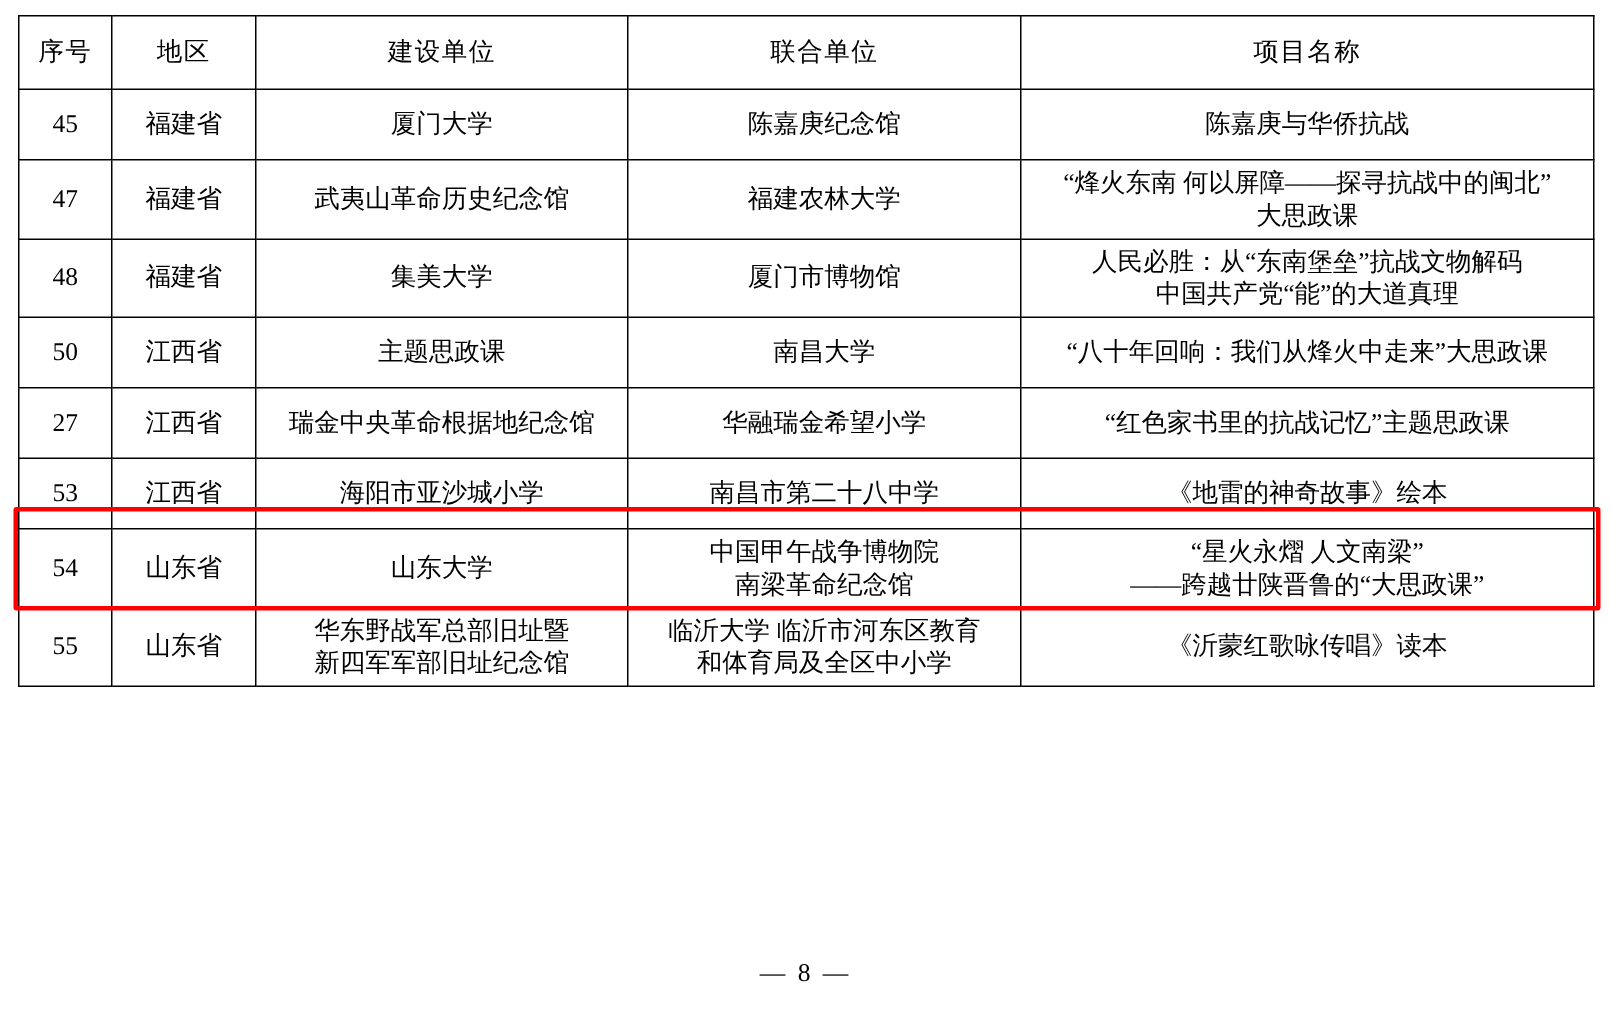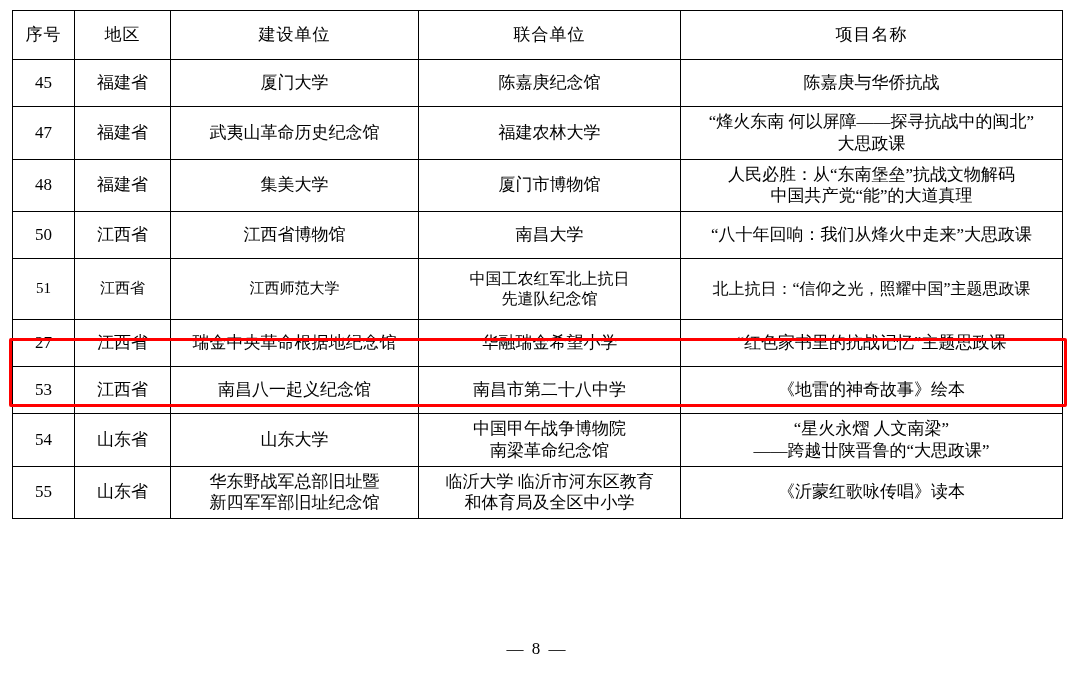--- a/index.html
+++ b/index.html
@@ -127,43 +127,35 @@
           <td class="cell-seq">48</td>
           <td class="cell-region">福建省</td>
           <td class="cell-build">集美大学</td>
           <td class="cell-joint">厦门市博物馆</td>
           <td class="cell-proj">人民必胜：从“东南堡垒”抗战文物解码
 中国共产党“能”的大道真理</td>
         </tr>
         <tr>
           <td class="cell-seq">50</td>
           <td class="cell-region">江西省</td>
-          <td class="cell-build">江西省博物馆</td>
+          <td class="cell-build">主题思政课</td>
           <td class="cell-joint">南昌大学</td>
           <td class="cell-proj">“八十年回响：我们从烽火中走来”大思政课</td>
-        </tr>
-        <tr class="highlight">
-          <td class="cell-seq">51</td>
-          <td class="cell-region">江西省</td>
-          <td class="cell-build">江西师范大学</td>
-          <td class="cell-joint">中国工农红军北上抗日
-先遣队纪念馆</td>
-          <td class="cell-proj">北上抗日：“信仰之光，照耀中国”主题思政课</td>
         </tr>
         <tr>
           <td class="cell-seq">27</td>
           <td class="cell-region">江西省</td>
           <td class="cell-build">瑞金中央革命根据地纪念馆</td>
           <td class="cell-joint">华融瑞金希望小学</td>
           <td class="cell-proj">“红色家书里的抗战记忆”主题思政课</td>
         </tr>
         <tr>
           <td class="cell-seq">53</td>
           <td class="cell-region">江西省</td>
-          <td class="cell-build">南昌八一起义纪念馆</td>
+          <td class="cell-build">海阳市亚沙城小学</td>
           <td class="cell-joint">南昌市第二十八中学</td>
           <td class="cell-proj">《地雷的神奇故事》绘本</td>
         </tr>
         <tr>
           <td class="cell-seq">54</td>
           <td class="cell-region">山东省</td>
           <td class="cell-build">山东大学</td>
           <td class="cell-joint">中国甲午战争博物院
 南梁革命纪念馆</td>
           <td class="cell-proj">“星火永熠 人文南梁”

